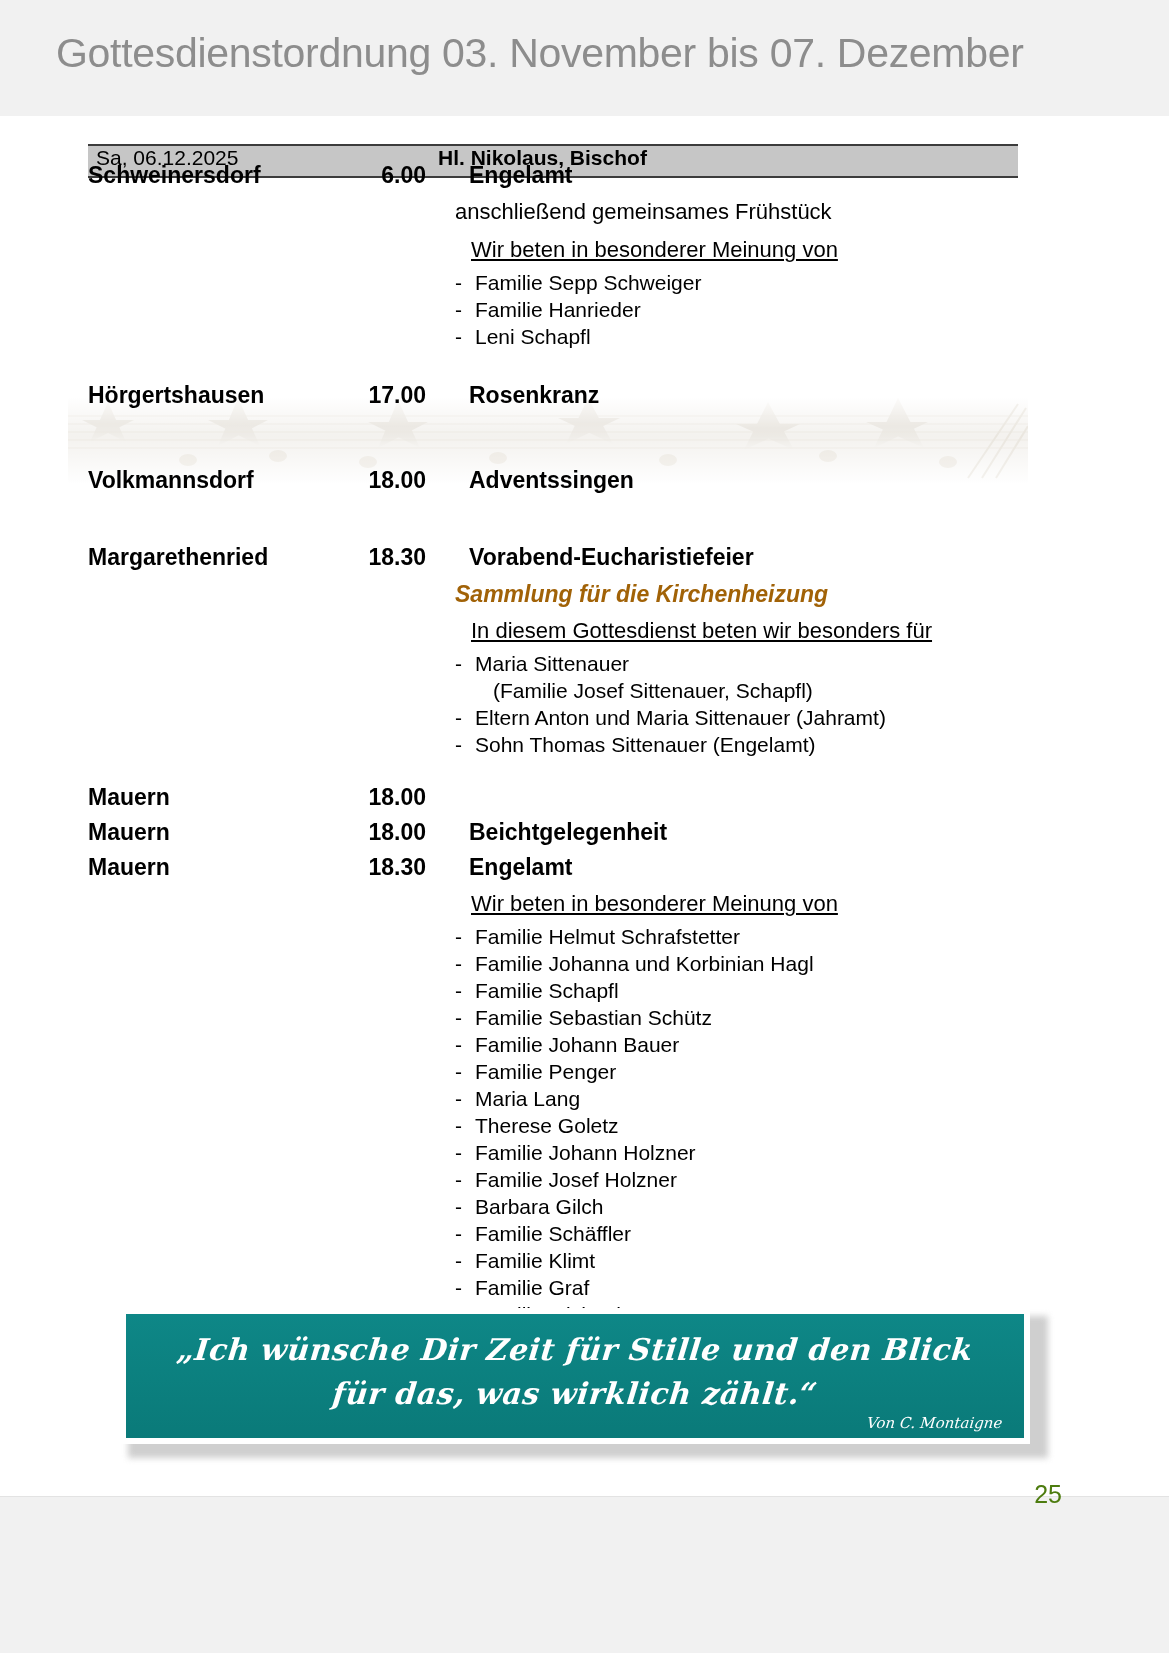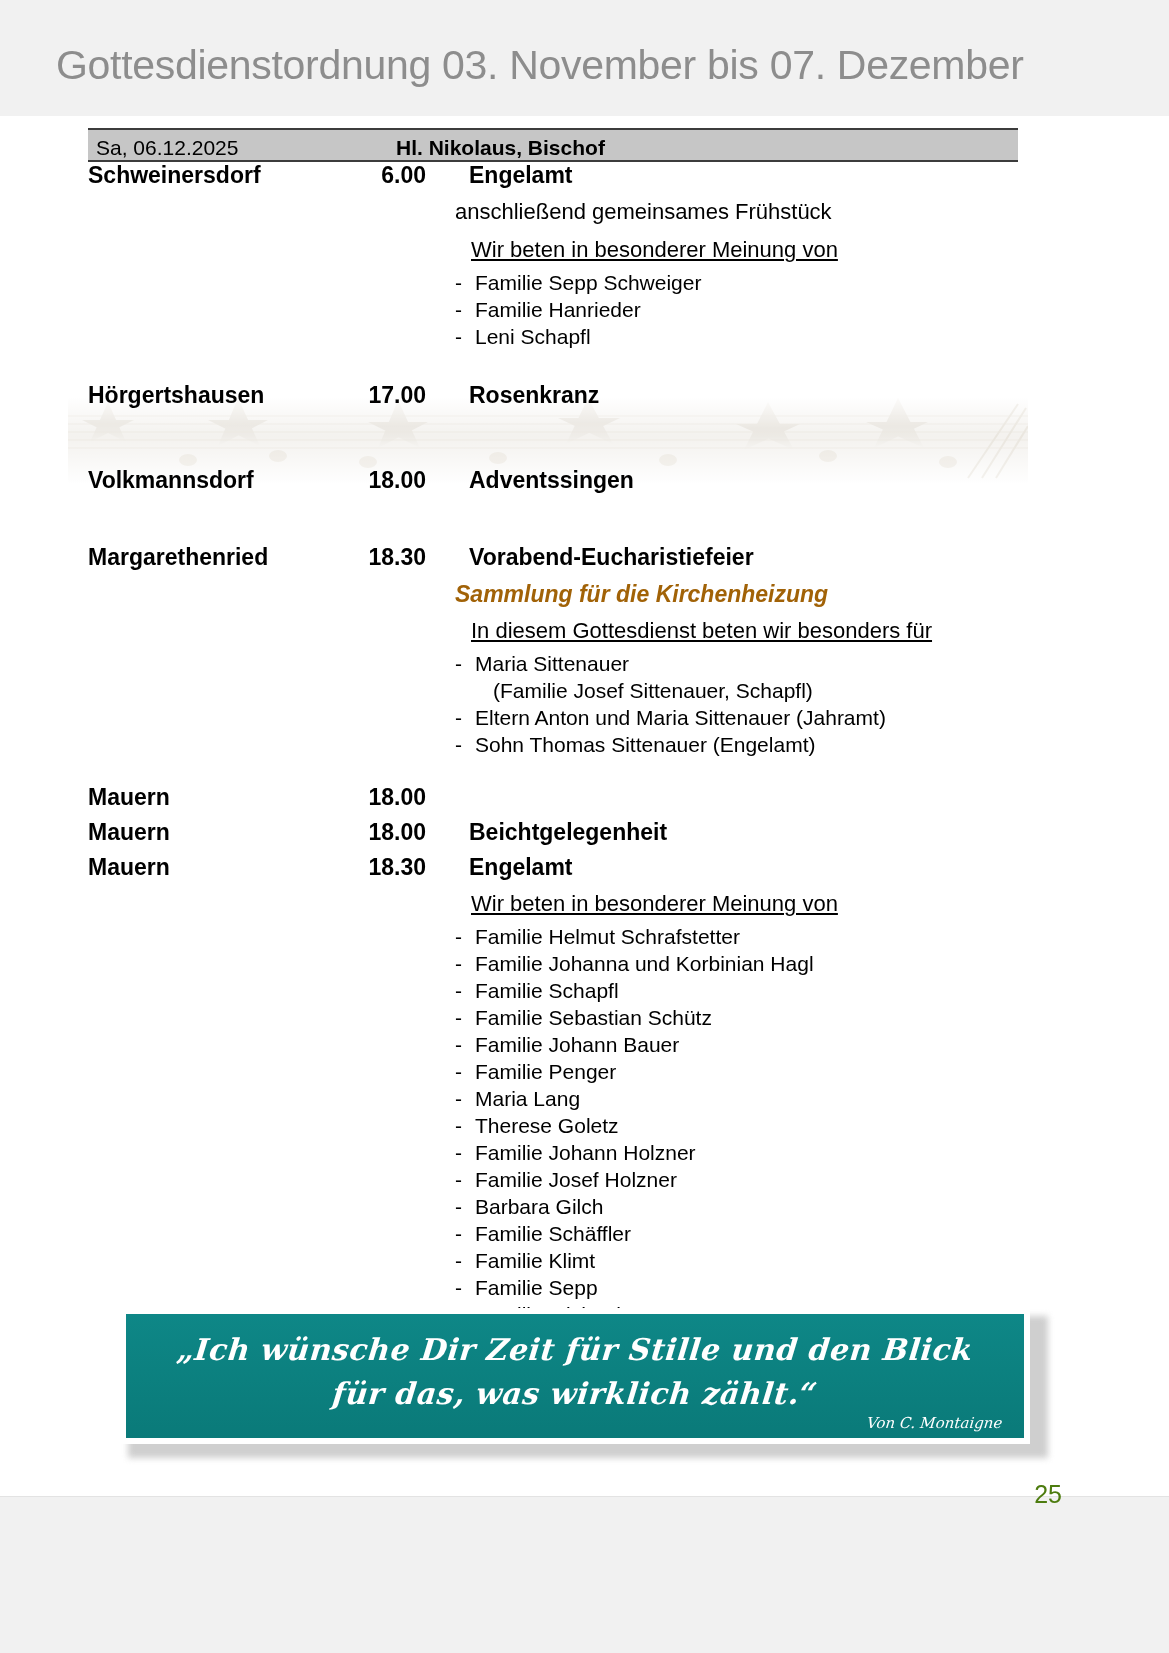--- a/index.html
+++ b/index.html
@@ -21,21 +21,21 @@
     position: absolute;
     left: 0; top: 0;
     width: 1169px;
     height: 116px;
     background: #f1f1f1;
     border-bottom: 1px solid #e3e3e3;
   }
   .header-title {
     position: absolute;
     left: 56px;
-    top: 42px;
+    top: 30px;
     font-size: 41px;
     font-weight: 400;
     color: #8d8d8d;
     letter-spacing: -0.3px;
     white-space: nowrap;
   }
 
   
   .page {
     position: absolute;
@@ -54,28 +54,29 @@
     width: 960px;
     height: 85px;
     pointer-events: none;
     opacity: 0.5;
   }
 
   
   .date-bar {
     position: absolute;
     left: 88px;
-    top: 12px;
+    top: 28px;
     width: 930px;
     height: 30px;
     background: #c6c6c6;
     border-top: 2px solid #3c3c3c;
     border-bottom: 2px solid #3c3c3c;
     display: flex;
-    align-items: flex-end;
+    align-items: flex-start;
+    gap: 42px;
   }
   .date-bar .date-text {
     padding-left: 8px;
     font-size: 21px;
     width: 300px;
   }
   .date-bar .feast-text {
     font-size: 21px;
     font-weight: bold;
   }
@@ -392,21 +393,21 @@
         <li><span class="dash">-</span><span>Familie Sebastian Schütz</span></li>
         <li><span class="dash">-</span><span>Familie Johann Bauer</span></li>
         <li><span class="dash">-</span><span>Familie Penger</span></li>
         <li><span class="dash">-</span><span>Maria Lang</span></li>
         <li><span class="dash">-</span><span>Therese Goletz</span></li>
         <li><span class="dash">-</span><span>Familie Johann Holzner</span></li>
         <li><span class="dash">-</span><span>Familie Josef Holzner</span></li>
         <li><span class="dash">-</span><span>Barbara Gilch</span></li>
         <li><span class="dash">-</span><span>Familie Schäffler</span></li>
         <li><span class="dash">-</span><span>Familie Klimt</span></li>
-        <li><span class="dash">-</span><span>Familie Sepp</span></li>
+        <li><span class="dash">-</span><span>Familie Graf</span></li>
         <li><span class="dash">-</span><span>Familie Michael Bauer</span></li>
         <li><span class="dash">-</span><span>Familie Thomas Bauer</span></li>
       </ul>
     </div>
 
   </div>
 
   <div class="quote-wrap">
     <div class="quote-shadow"></div>
     <div class="quote-frame">

